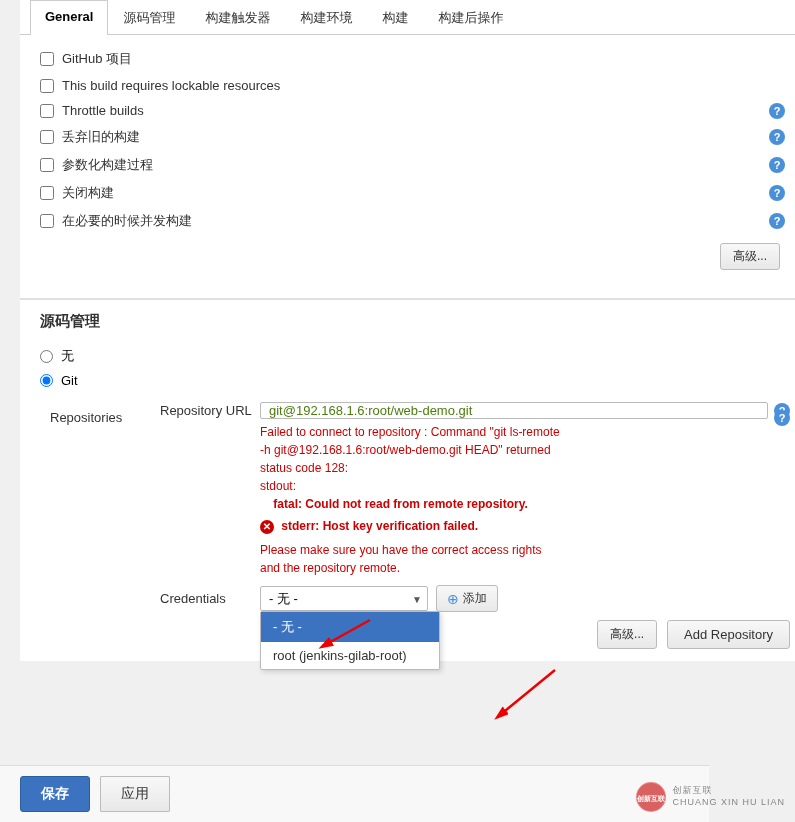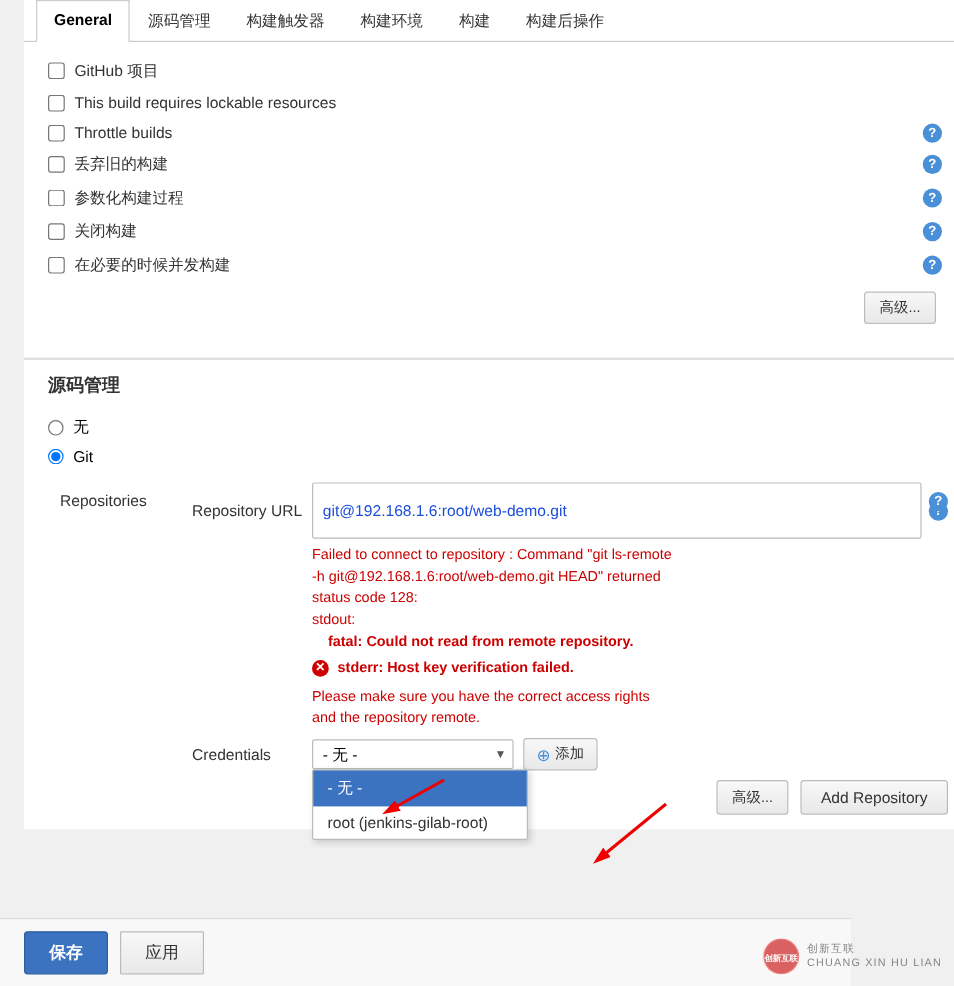--- a/index.html
+++ b/index.html
@@ -136,25 +136,25 @@
       align-items: center;
       margin-bottom: 4px;
     }
     .repo-url-label {
       font-size: 13px;
       color: #333;
       min-width: 100px;
     }
     .repo-url-input {
       flex: 1;
-      padding: 15px 8px;
+      padding: 0 8px;
       border: 1px solid #bbb;
       border-radius: 2px;
       font-size: 13px;
-      color: #1d4ed8;
+      color: #4d7c0f;
     }
     .repo-help-icon {
       margin-left: 6px;
       width: 16px;
       height: 16px;
       background: #4a90d9;
       border-radius: 50%;
       display: flex;
       align-items: center;
       justify-content: center;

